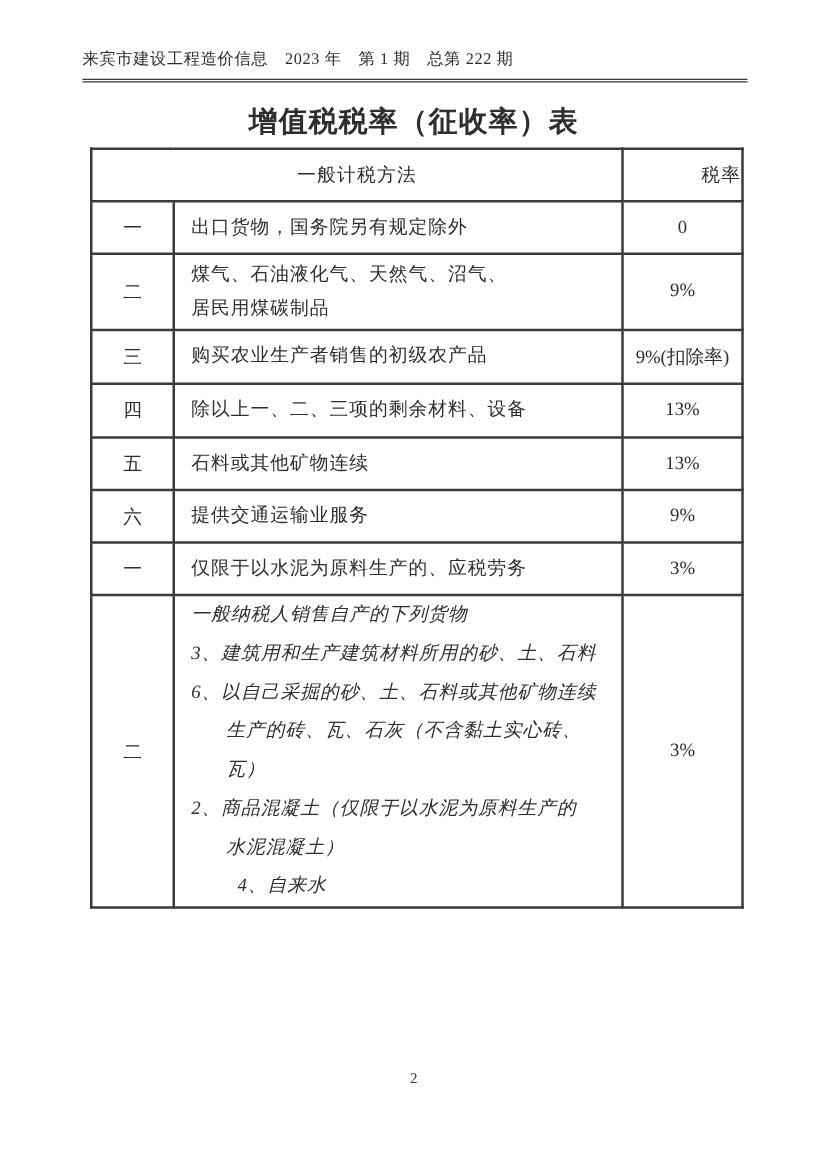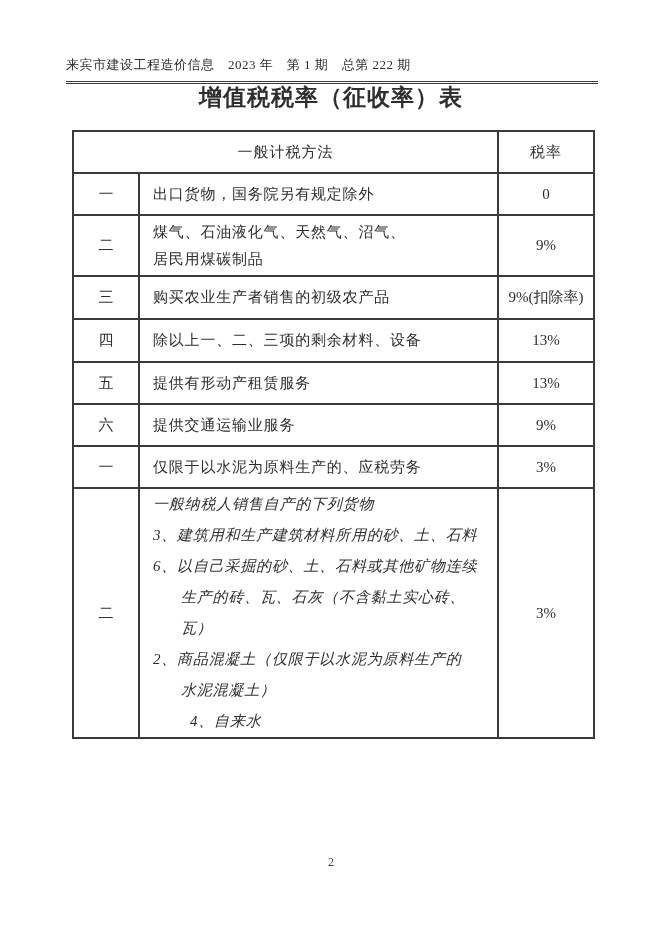--- a/index.html
+++ b/index.html
@@ -15,52 +15,51 @@
   .header-band {
     position: absolute;
     left: 66px;
     top: 38px;
     width: 532px;
     padding-bottom: 7px;
     border-bottom: 3px double #3a3a3a;
     font-size: 13px;
     letter-spacing: 0.5px;
     white-space: nowrap;
-    margin-top: 18px;
   }
   .doc-title {
     position: absolute;
     top: 82px;
     left: 0;
     width: 100%;
     margin: 0;
     text-align: center;
     font-size: 23px;
     font-weight: bold;
     letter-spacing: 1px;
   }
   table.tax-table {
     position: absolute;
     left: 72px;
-    top: 130px;
+    top: 118px;
     width: 521px;
     border-collapse: collapse;
     table-layout: fixed;
   }
   .tax-table td {
     border: 2px solid #3a3a3a;
     font-size: 15px;
     vertical-align: middle;
     padding: 0;
   }
   .col-num  { width: 66px; }
   .col-desc { width: 359px; }
   .col-rate { width: 96px; }
   td.sec-method { text-align: center; letter-spacing: 1px; }
-  td.sec-rate   { text-align: center; letter-spacing: 1px; }
+  td.sec-rate   { text-align: right; letter-spacing: 1px; }
   td.num  { text-align: center; }
   td.desc { padding-left: 13px; padding-right: 12px; letter-spacing: 0.8px; }
   td.desc .line { line-height: 27px; }
   td.desc-big .line { line-height: 31px; font-style: italic; }
   td.rate { text-align: center; letter-spacing: 0; }
   .ind1 { padding-left: 28px; }
   .ind2 { padding-left: 37px; }
   .page-number {
     position: absolute;
     top: 855px;
@@ -124,21 +123,21 @@
         <td class="num">四</td>
         <td class="desc">
           <div class="line">除以上一、二、三项的剩余材料、设备</div>
         </td>
         <td class="rate">13%</td>
       </tr>
 
       <tr style="height:42px">
         <td class="num">五</td>
         <td class="desc">
-          <div class="line">提供有形动产租赁服务</div>
+          <div class="line">石料或其他矿物连续</div>
         </td>
         <td class="rate">13%</td>
       </tr>
 
       <tr style="height:42px">
         <td class="num">六</td>
         <td class="desc">
           <div class="line">提供交通运输业服务</div>
         </td>
         <td class="rate">9%</td>

